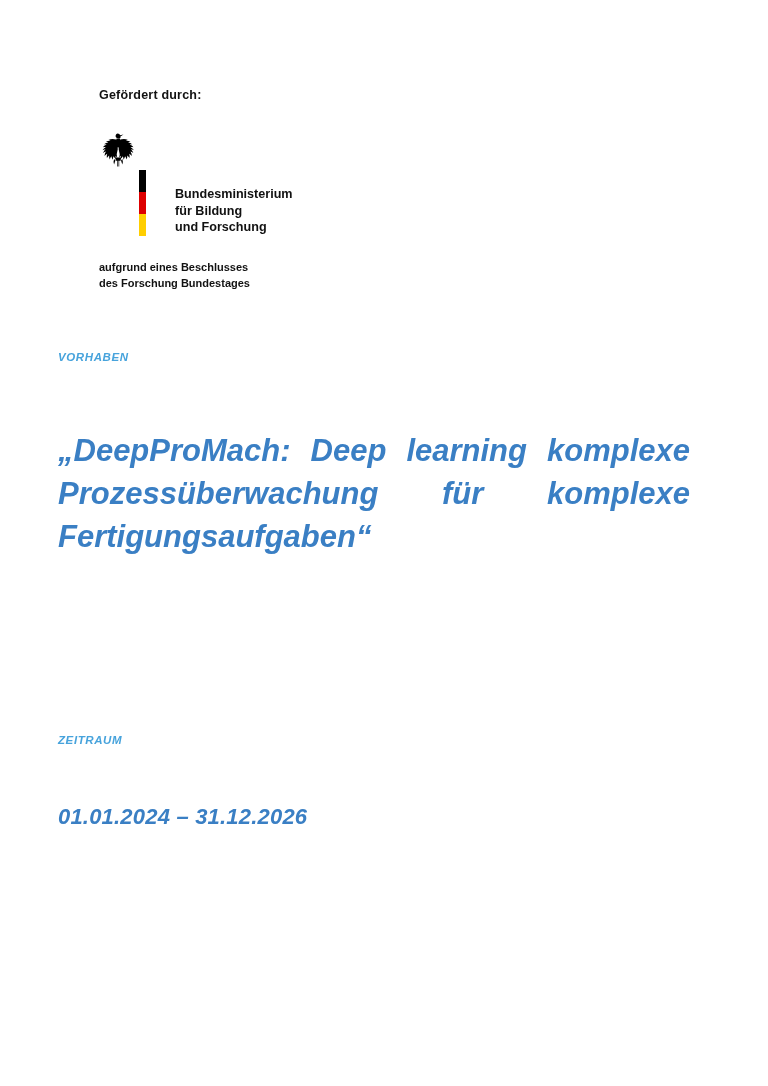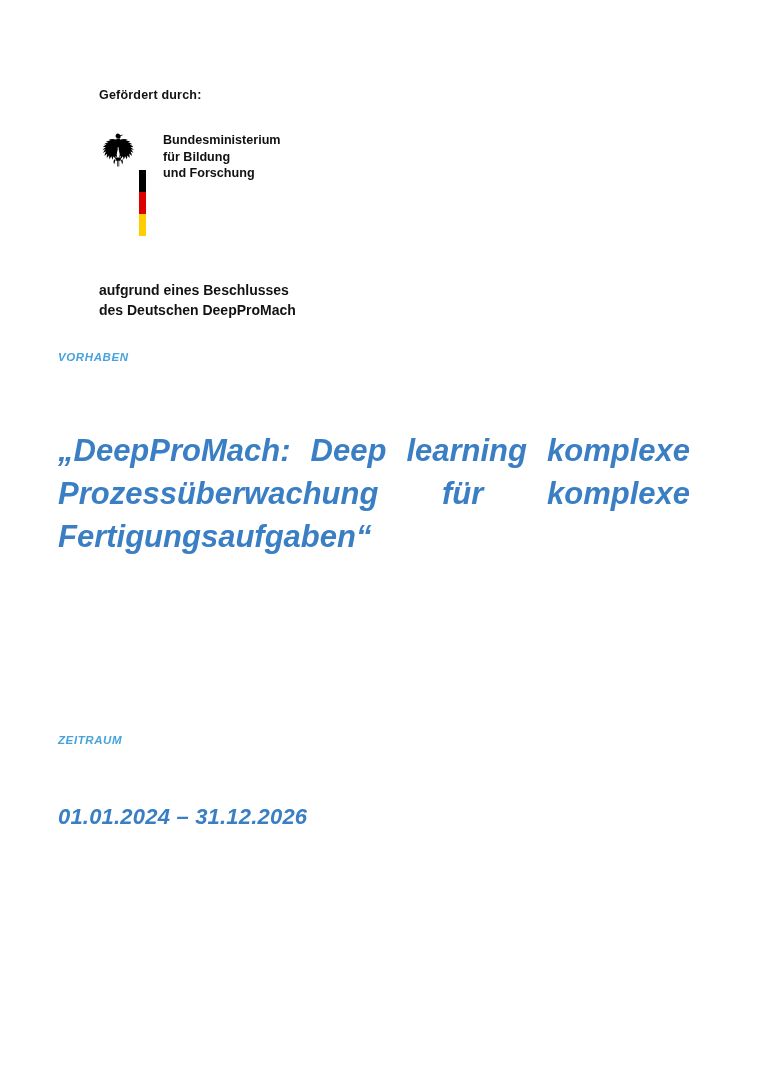--- a/index.html
+++ b/index.html
@@ -33,22 +33,22 @@
   .funding-label {
     font-size: 12.5px;
     font-weight: 600;
     letter-spacing: 0.2px;
     color: #121212;
     margin: 0 0 28px 0;
   }
 
   .ministry-logo {
     display: flex;
-    align-items: flex-start;
-    gap: 0;
+    align-items: flex-end;
+    gap: 12px;
   }
 
   .logo-left {
     width: 56px;
     position: relative;
     padding-top: 2px;
   }
 
   .eagle {
     display: block;
@@ -75,22 +75,22 @@
     margin-left: 8px;
     font-size: 12.6px;
     line-height: 1.32;
     color: #111111;
     font-weight: 600;
     padding-top: 2px;
   }
   .logo-text div { white-space: nowrap; }
 
   .decision-note {
-    margin-top: 44px;
-    font-size: 14px;
+    margin-top: 24px;
+    font-size: 11px;
     line-height: 1.45;
     font-weight: 600;
     color: #121212;
   }
   .decision-note div { white-space: nowrap; }
 
   
   .section-label {
     position: absolute;
     font-size: 11.5px;
@@ -168,21 +168,21 @@
 
       <div class="logo-text">
         <div>Bundesministerium</div>
         <div>für Bildung</div>
         <div>und Forschung</div>
       </div>
     </div>
 
     <div class="decision-note">
       <div>aufgrund eines Beschlusses</div>
-      <div>des Deutschen DeepProMach</div>
+      <div>des Forschung Bundestages</div>
     </div>
   </div>
 
   <div class="section-label label-vorhaben">VORHABEN</div>
 
   <div class="project-title">„DeepProMach: Deep learning komplexe Prozessüberwachung für komplexe Fertigungsaufgaben“</div>
 
   <div class="section-label label-zeitraum">ZEITRAUM</div>
 
   <div class="period">01.01.2024 – 31.12.2026</div>

